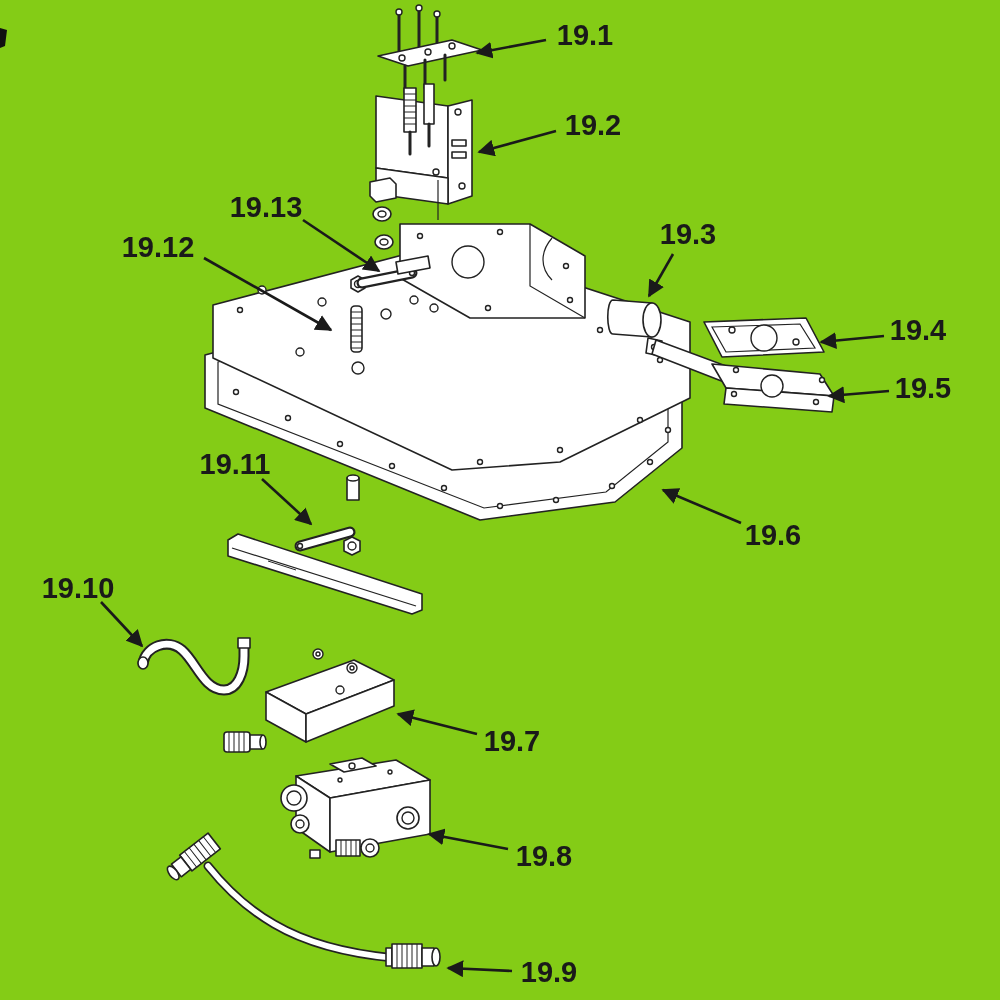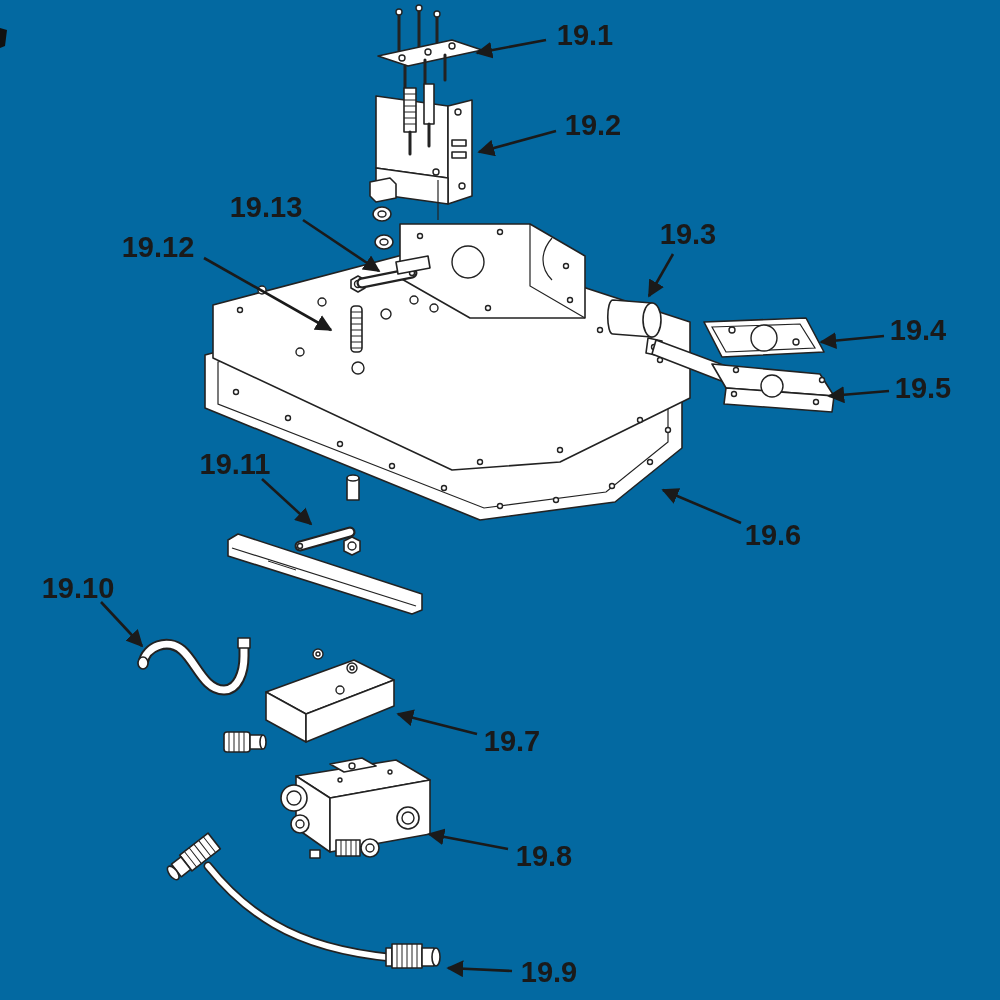--- a/index.html
+++ b/index.html
@@ -1,16 +1,16 @@
 <!DOCTYPE html>
 <html><head>
 <meta charset="utf-8">
 <style>
   html,body{margin:0;padding:0;background:#ffffff;}
-  .stage{position:relative;width:1000px;height:1000px;background:#0369a1;overflow:hidden;
+  .stage{position:relative;width:1000px;height:1000px;background:#84cc16;overflow:hidden;
          font-family:"Liberation Sans",sans-serif;}
   svg{position:absolute;inset:0;}
   .part{stroke:#222;stroke-width:1.6;fill:#ffffff;stroke-linejoin:round;}
   .thin{stroke:#222;stroke-width:1.2;fill:none;}
   .hole{stroke:#222;stroke-width:1.4;fill:#ffffff;}
   .pin{stroke:#222;stroke-width:3;stroke-linecap:round;fill:none;}
   .tube-outer{stroke:#222;stroke-width:11;fill:none;stroke-linecap:round;stroke-linejoin:round;}
   .tube-inner{stroke:#ffffff;stroke-width:7;fill:none;stroke-linecap:round;stroke-linejoin:round;}
   .arm-outer{stroke:#222;stroke-width:11;stroke-linecap:round;fill:none;}
   .arm-inner{stroke:#ffffff;stroke-width:6.5;stroke-linecap:round;fill:none;}

